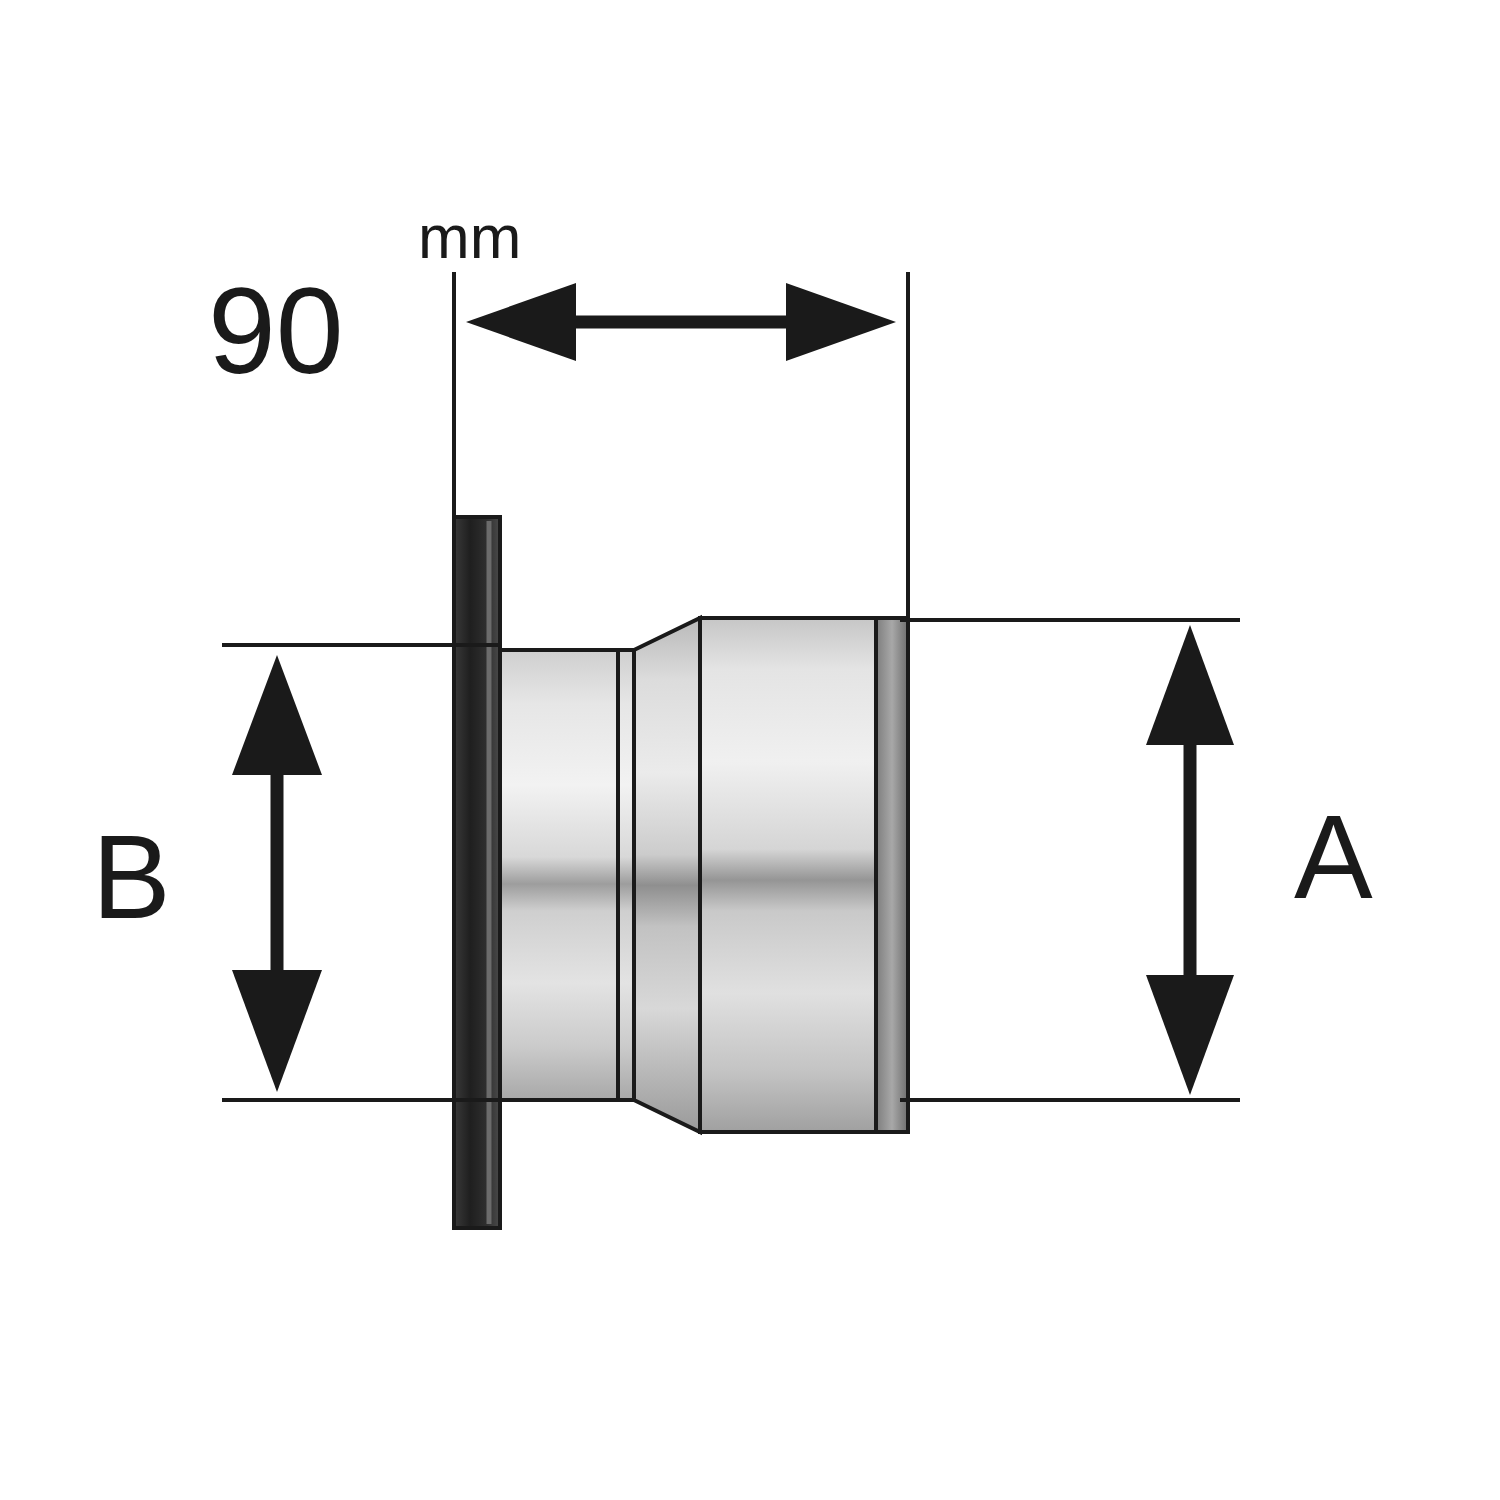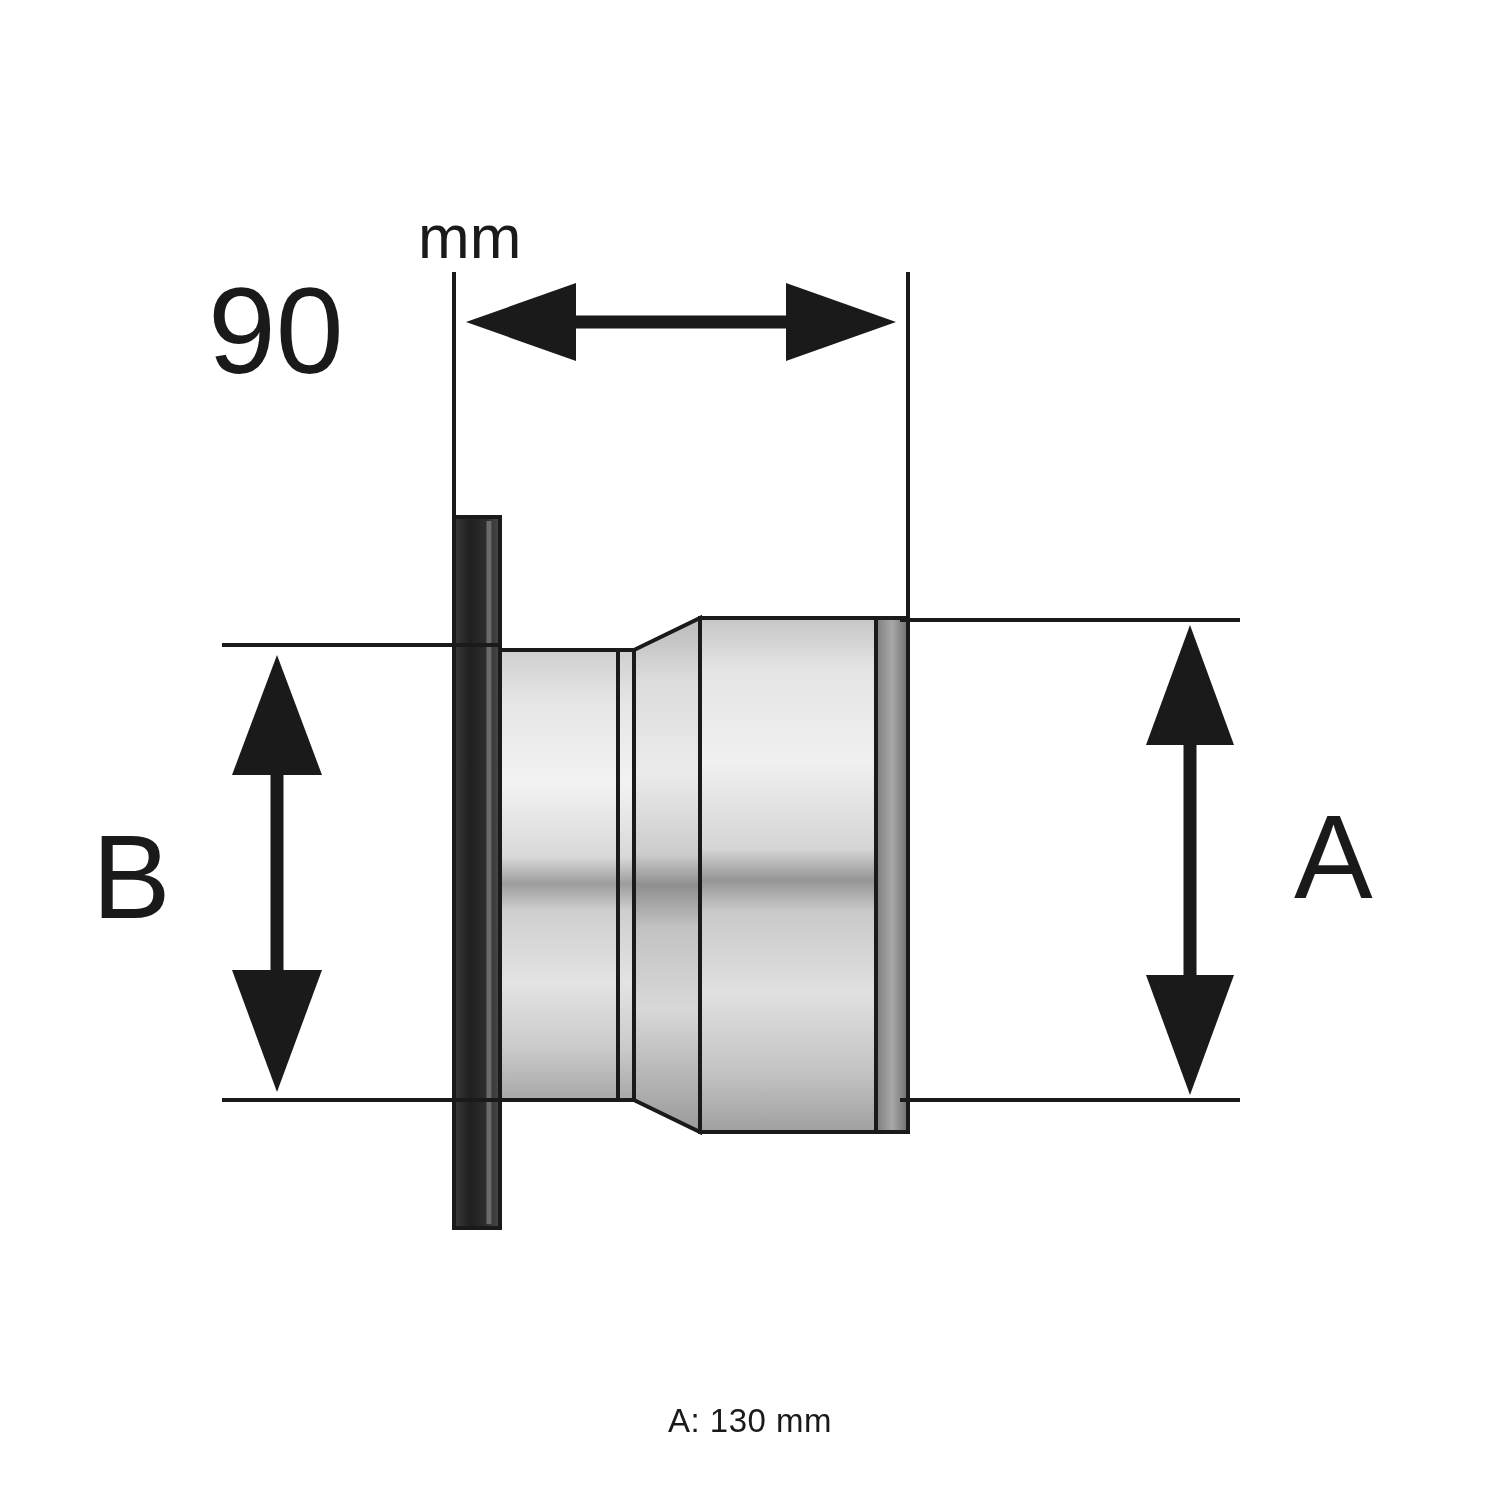--- a/index.html
+++ b/index.html
@@ -152,16 +152,15 @@
       <polygon points="1190,1095 1146,975 1234,975" fill="#1a1a1a"></polygon>
     </g>
 
     <text class="lbl lbl-90" x="208" y="373">90</text>
     <text class="lbl lbl-mm" x="418" y="258">mm</text>
     <text class="lbl lbl-big" x="92" y="918">B</text>
     <text class="lbl lbl-big" x="1294" y="898">A</text>
   </svg>
 
   <div class="caption-block">
-    <span class="caption-line">A: 130 mm</span>
   </div>
 
 </div>
 
 </body></html>

